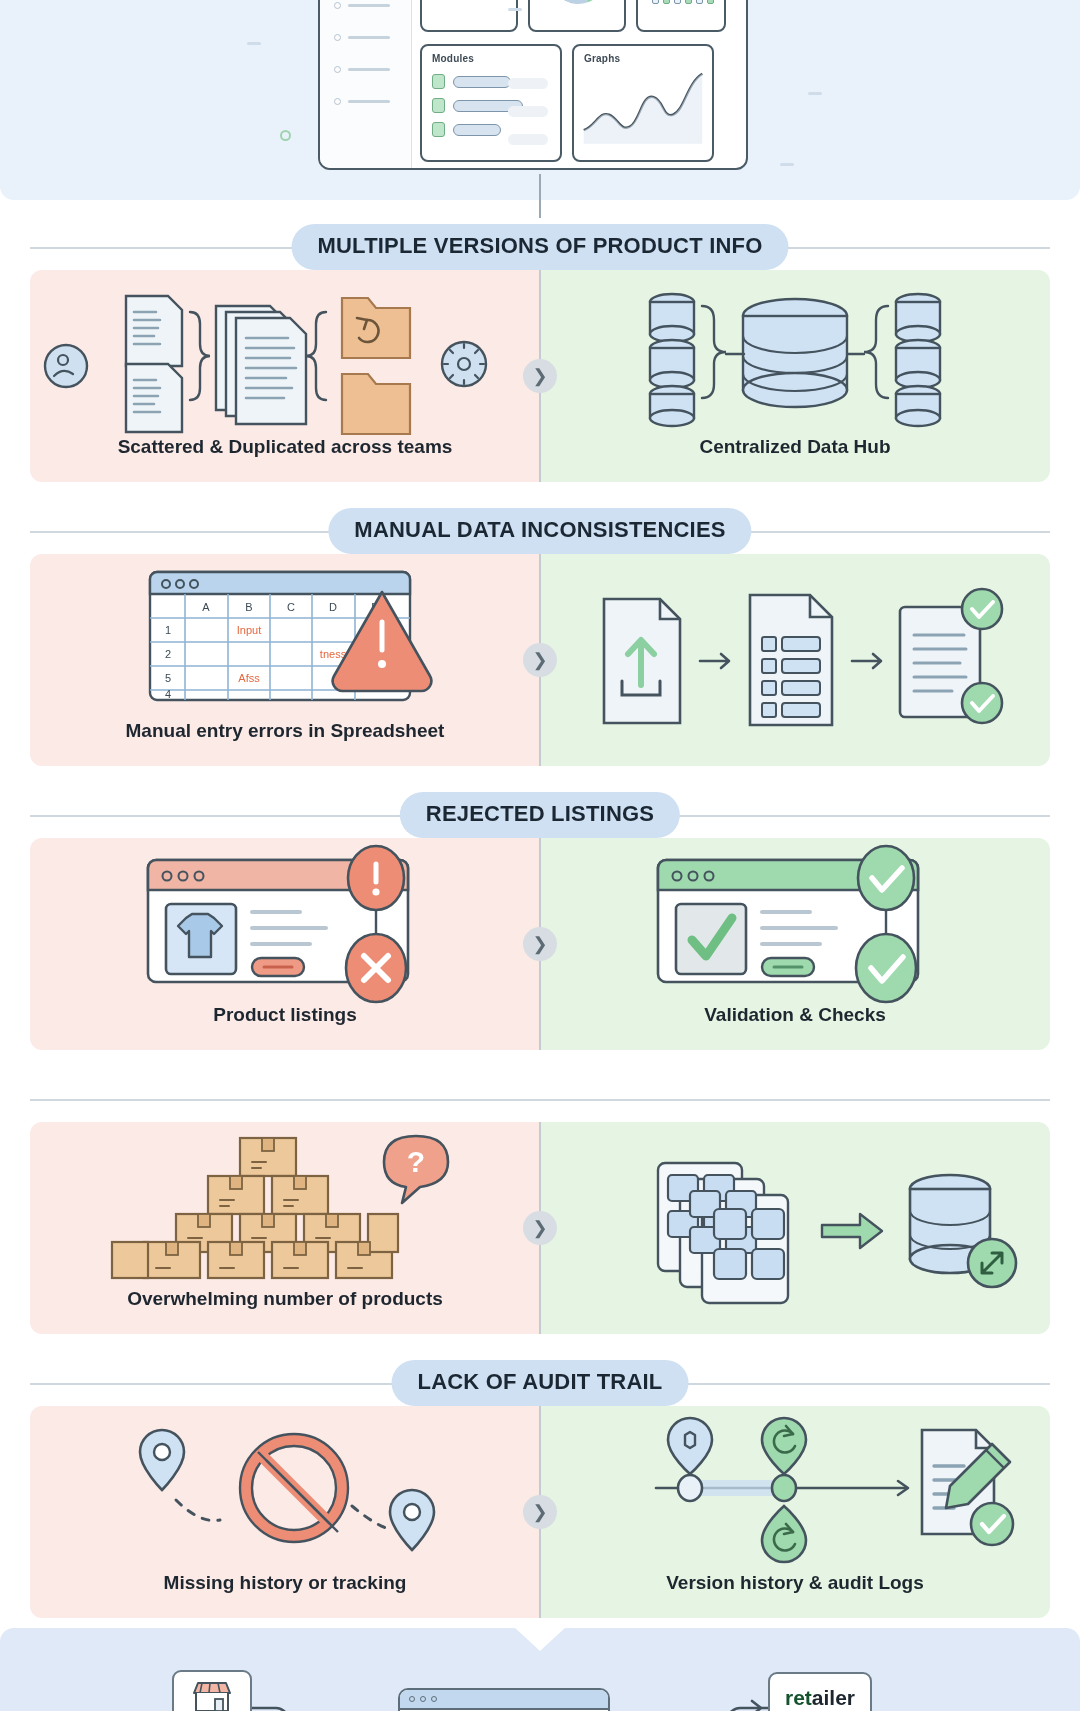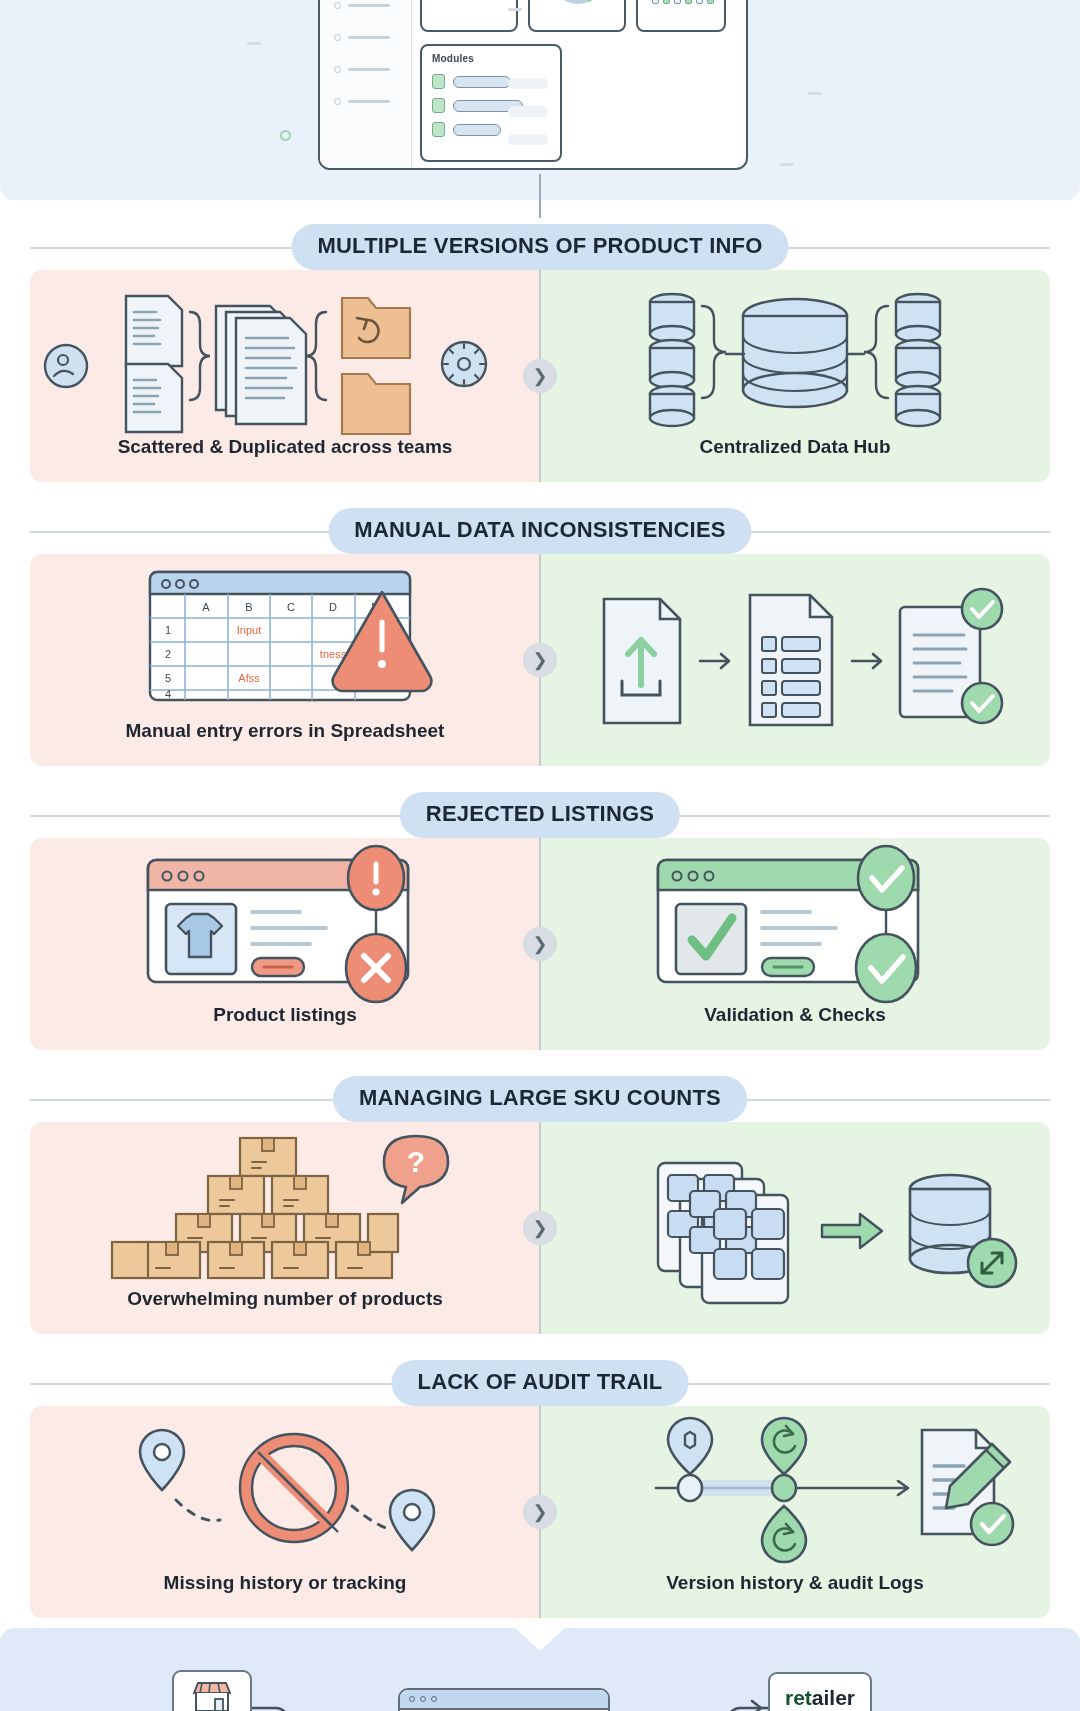--- a/index.html
+++ b/index.html
@@ -211,20 +211,27 @@
             <div class="chk-row">
                 <span class="chk-box"></span>
                 <span class="chk-pill" style="width:48px"></span>
               </div>
           </div>
           <span class="chk-ghost" style="top:32px"></span>
           <span class="chk-ghost" style="top:60px"></span>
           <span class="chk-ghost" style="top:88px"></span>
         </div>
 
+        <div class="hcard" style="left:152px; top:152px; width:142px; height:118px;">
+          <span class="hcard-title">Graphs</span>
+          <svg class="spark" viewBox="0 0 142 92">
+            <path d="M10 74 C22 70 26 54 36 58 C46 62 48 76 58 70 C68 64 70 36 82 40 C92 43 92 62 102 58 C114 53 116 26 132 16" fill="none" stroke="#44535e" stroke-width="2.4"></path>
+            <path d="M10 74 C22 70 26 54 36 58 C46 62 48 76 58 70 C68 64 70 36 82 40 C92 43 92 62 102 58 C114 53 116 26 132 16 L132 88 L10 88 Z" fill="#dce8f3" opacity=".55"></path>
+          </svg>
+        </div>
       </div>
     </div>
 
     <span class="deco deco-dash" style="left:247px; top:42px;"></span>
     <span class="deco deco-dash" style="left:808px; top:92px;"></span>
     <span class="deco deco-dash" style="left:780px; top:163px;"></span>
     <span class="deco deco-dash" style="left:508px; top:8px;"></span>
     <span class="deco deco-ring" style="left:280px; top:130px;"></span>
 
   </div>
@@ -456,21 +463,20 @@
         <div class="pane-label">Validation &amp; Checks</div>
       </div>
       <div class="divider"></div>
       <div class="chev">❯</div>
     </div>
   </div>
 
   <div class="section">
     <div class="sec-headline">
       <div class="sec-rule"></div>
-      <div class="sec-pill">MANAGING LARGE SKU COUNTS</div>
     </div>
     <div class="sec-body">
       <div class="pane problem">
         <div class="pane-art">
           <svg viewBox="0 0 510 150" width="100%" height="100%">
             <g fill="#edc89a" stroke="#7d6342" stroke-width="2.2">
               <rect x="210" y="8" width="56" height="38"></rect>
               <rect x="178" y="46" width="56" height="38"></rect>
                 <rect x="242" y="46" width="56" height="38"></rect>
               <rect x="146" y="84" width="56" height="38"></rect>

